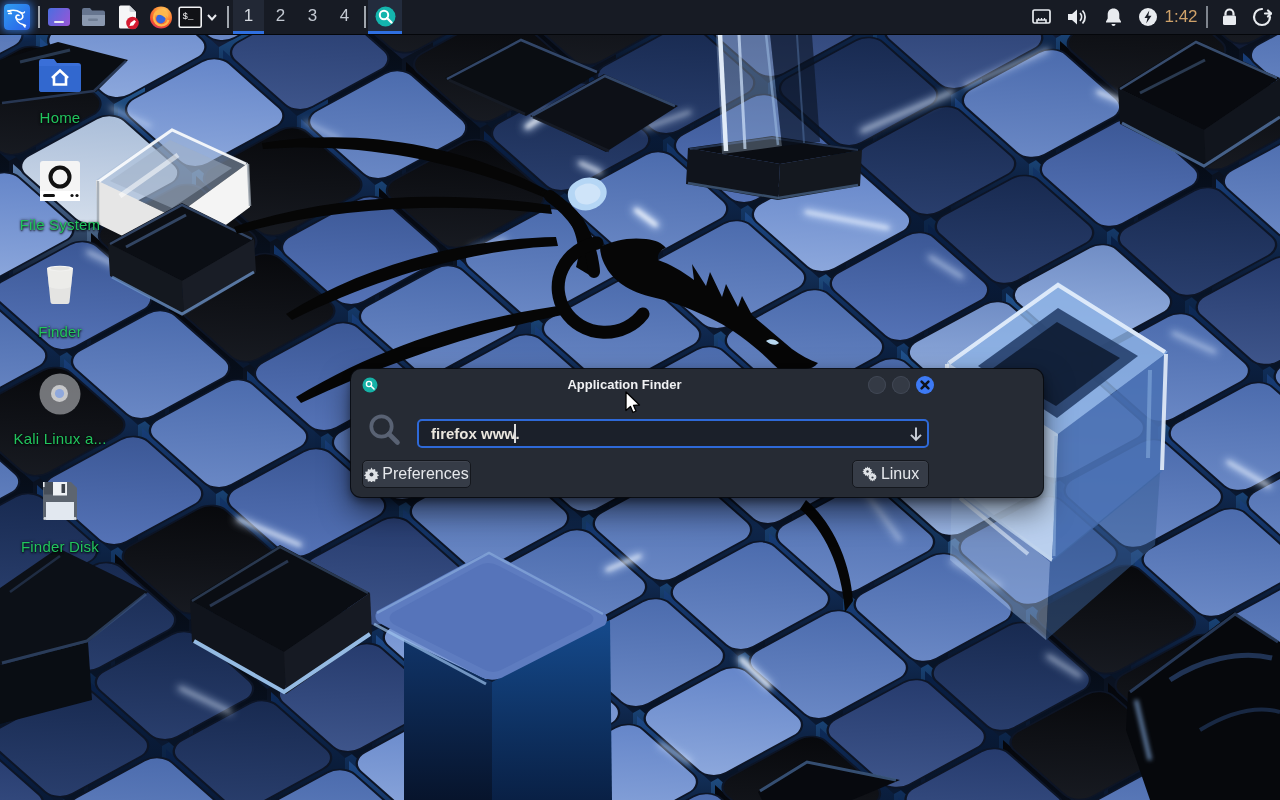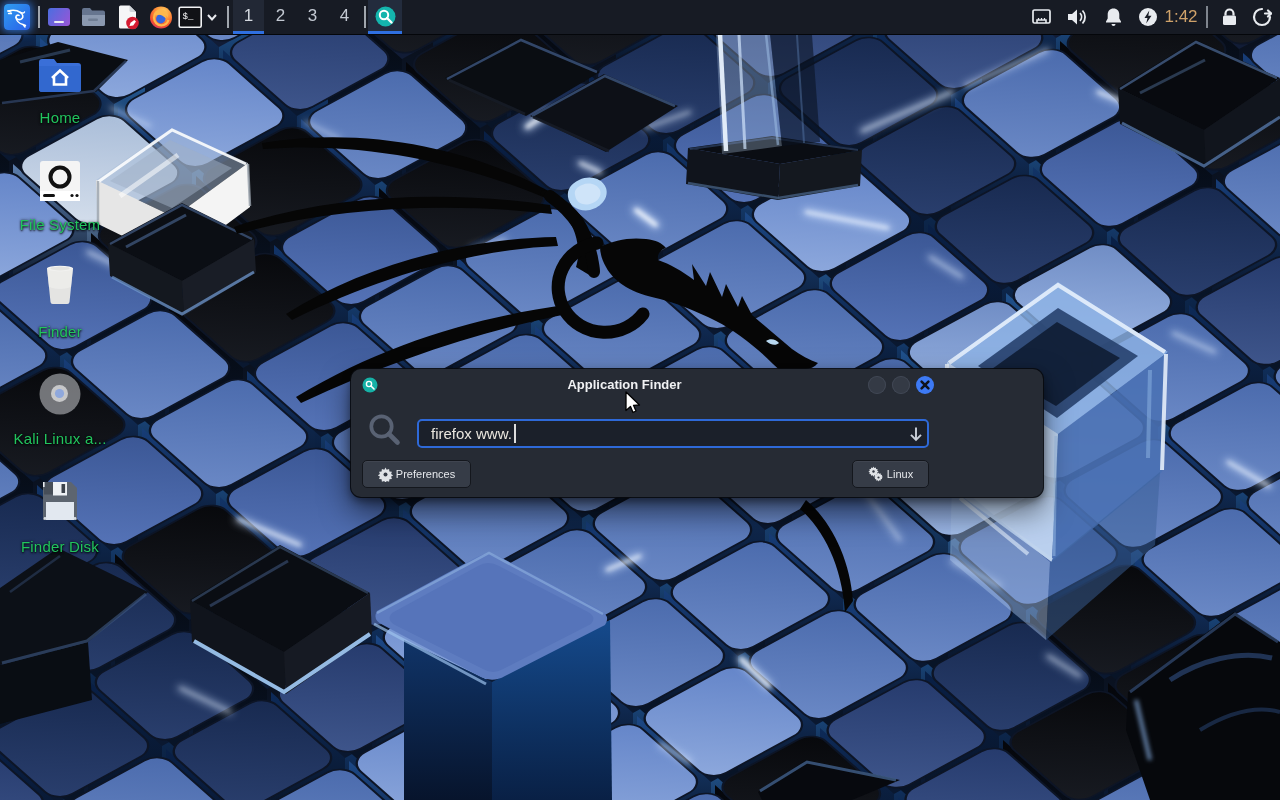--- a/index.html
+++ b/index.html
@@ -1,18 +1,18 @@
 <!DOCTYPE html>
 <html><head><meta charset="utf-8"><style>
 html,body{margin:0;padding:0;width:1280px;height:800px;overflow:hidden;background:#111c36;
 font-family:"Liberation Sans",sans-serif;}
 .abs{position:absolute;}
 .lbl{position:absolute;width:120px;text-align:center;color:#22c55e;font-size:15px;
      text-shadow:0 1px 2px rgba(0,0,0,.95),0 0 3px rgba(0,0,0,.7);letter-spacing:0.2px}
-.btn{background:#363c47;border:1px solid #14171d;border-radius:5px;color:#e6e8ec;font-size:11px;
+.btn{background:#363c47;border:1px solid #14171d;border-radius:5px;color:#e6e8ec;font-size:16px;
      display:flex;align-items:center;justify-content:center;box-sizing:border-box;
      box-shadow:inset 0 1px 0 rgba(255,255,255,.05)}
 </style></head><body>
 
 <svg width="1280" height="800" viewBox="0 0 1280 800" style="position:absolute;top:0;left:0">
 <defs>
 <linearGradient id="gL" x1="1" y1="0" x2="0" y2="1">
         <stop offset="0" stop-color="#6384c8"></stop>
         <stop offset="1" stop-color="#8ea9dd"></stop>
       </linearGradient>
@@ -827,21 +827,21 @@
   <div class="abs" style="left:541px;top:7px;width:18px;height:18px;border-radius:50%;background:#343a45;box-shadow:inset 0 0 0 1px #404754"></div>
   <div class="abs" style="left:565px;top:7px;width:18px;height:18px;border-radius:50%;background:#3d7af5">
     <svg width="18" height="18" viewBox="0 0 18 18">
         <path d="M5.6,5.6 L12.4,12.4 M12.4,5.6 L5.6,12.4" stroke="#10141c" stroke-width="2.6" stroke-linecap="round"></path>
       </svg>
   </div>
   <svg class="abs" style="left:17px;top:44px" width="34" height="34" viewBox="0 0 34 34">
     <circle cx="13.5" cy="13.5" r="10.2" fill="none" stroke="#596273" stroke-width="3.7"></circle>
     <path d="M21,21 L29.5,29.5" stroke="#596273" stroke-width="4.6" stroke-linecap="round"></path>
   </svg>
-  <div class="abs" style="left:66px;top:50px;width:508px;height:25px;background:#1b202a;border:2px solid #2e69d8;border-radius:5px;">
+  <div class="abs" style="left:66px;top:50px;width:508px;height:25px;background:#1b202a;border:2px solid #2e69d8;border-radius:5px;font-weight:bold;">
      <div class="abs" style="left:12px;top:0;height:25px;line-height:25px;font-size:15px;color:#eae6de">firefox www.</div>
      <div class="abs" style="left:95px;top:3px;width:1.6px;height:19px;background:#dcdcdc"></div>
      <svg class="abs" style="left:488px;top:4px" width="18" height="18" viewBox="0 0 18 18">
        <path d="M9,2.5 V14 M4,9.8 L9,15 L14,9.8" fill="none" stroke="#c9cfd8" stroke-width="1.9"></path>
      </svg>
   </div>
   <div class="btn abs" style="left:11px;top:91px;width:109px;height:28px">
      <svg width="15" height="15" viewBox="0 0 15 15" style="margin:0 3px 0 0">
        <path d="M7.5,0.5 l1.2,2.2 2.4,-0.8 0.3,2.5 2.5,0.3 -0.8,2.4 2.2,1.2 -2.2,1.2 0.8,2.4 -2.5,0.3 -0.3,2.5 -2.4,-0.8 -1.2,2.2 -1.2,-2.2 -2.4,0.8 -0.3,-2.5 -2.5,-0.3 0.8,-2.4 -2.2,-1.2 2.2,-1.2 -0.8,-2.4 2.5,-0.3 0.3,-2.5 2.4,0.8 Z" fill="#dfe2e6"></path>
        <circle cx="7.5" cy="7.5" r="2" fill="#343a45"></circle>

